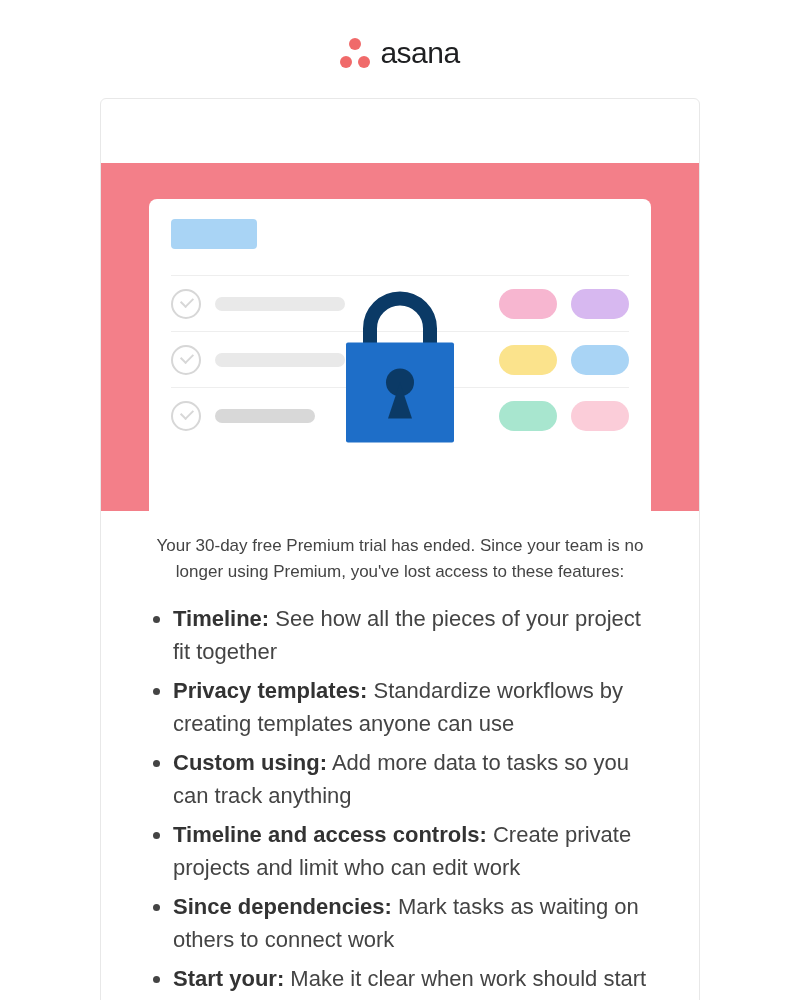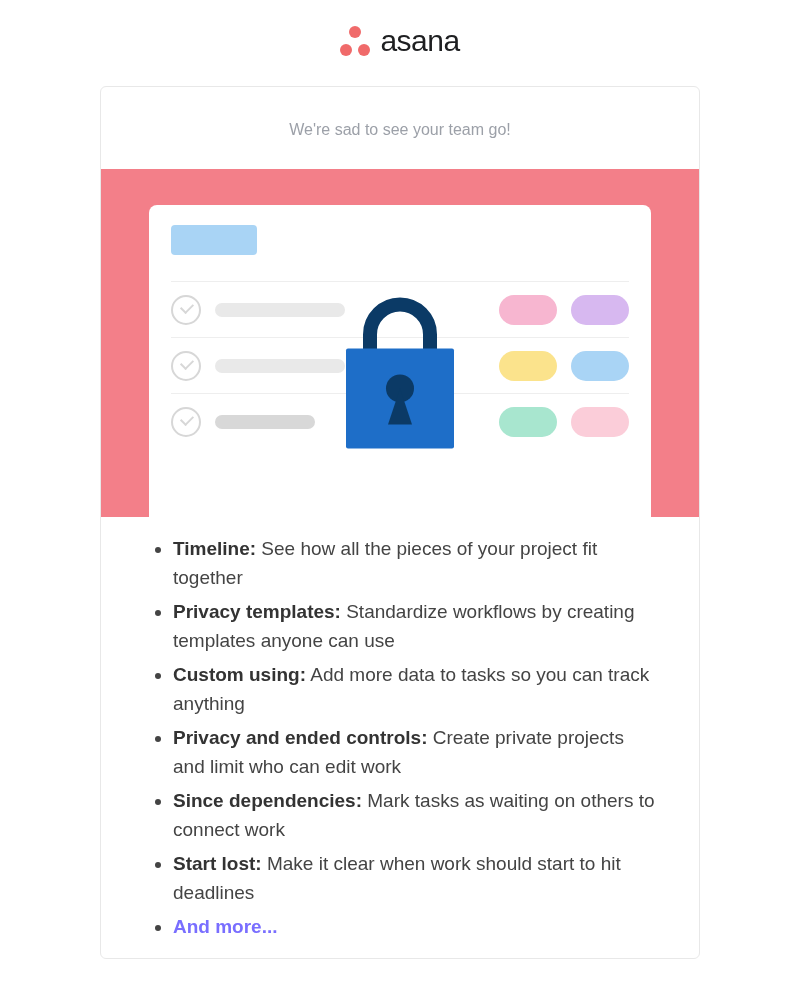--- a/index.html
+++ b/index.html
@@ -6,21 +6,21 @@
   body {
     font-family: -apple-system, BlinkMacSystemFont, "Segoe UI", Helvetica, Arial, sans-serif;
     background: #ffffff;
     width: 800px;
     color: #333;
   }
   .header {
     display: flex;
     justify-content: center;
     align-items: center;
-    padding: 24px 0 28px 0;
+    padding: 36px 0 28px 0;
   }
   .logo {
     display: flex;
     align-items: center;
     gap: 10px;
   }
   .logo-dots {
     position: relative;
     width: 30px;
     height: 30px;
@@ -130,21 +130,21 @@
     text-align: center;
     padding: 22px 32px 0 32px;
     font-size: 17px;
     line-height: 1.5;
     color: #444;
   }
   .features {
     padding: 18px 40px 10px 72px;
   }
   .features li {
-    font-size: 19px;
+    font-size: 22px;
     line-height: 1.5;
     color: #444;
     margin-bottom: 6px;
   }
   .features li .label { font-weight: 700; color: #333; }
   .more-link {
     color: #796eff;
     font-weight: 700;
   }
 </style>
@@ -158,21 +158,20 @@
       <div class="dot dot2"></div>
       <div class="dot dot3"></div>
     </div>
     <span class="logo-text">asana</span>
   </div>
 </div>
 
 <div class="card">
 
   <div class="card-header">
-    <p class="subtitle">We're sad to see your team go!</p>
   </div>
 
   <div class="illustration">
     <div class="mock-panel">
       <div class="mock-tab"></div>
 
       <div class="mock-row">
         <span class="check"></span>
         <span class="bar long"></span>
         <span class="spacer"></span>
@@ -198,23 +197,24 @@
         <svg viewBox="0 0 140 170" width="140" height="170">
           <path d="M40 72 v-22 a30 30 0 0 1 60 0 v22" fill="none" stroke="#0b3a66" stroke-width="14" stroke-linecap="round"></path>
           <rect x="16" y="64" width="108" height="100" rx="2" fill="#1e6ec8"></rect>
           <circle cx="70" cy="104" r="14" fill="#0b3a66"></circle>
           <path d="M70 104 L58 140 L82 140 Z" fill="#0b3a66"></path>
         </svg>
       </div>
     </div>
   </div>
 
+  <p class="body-copy">Your 30-day free Premium trial has ended. Since your team is no longer using Premium, you've lost access to these features:</p>
 
   <ul class="features">
     <li><span class="label">Timeline:</span><span> See how all the pieces of your project fit together</span></li>
     <li><span class="label">Privacy templates:</span><span> Standardize workflows by creating templates anyone can use</span></li>
     <li><span class="label">Custom using:</span><span> Add more data to tasks so you can track anything</span></li>
-    <li><span class="label">Privacy and ended controls:</span><span> Create private projects and limit who can edit work</span></li>
+    <li><span class="label">Timeline and access controls:</span><span> Create private projects and limit who can edit work</span></li>
     <li><span class="label">Since dependencies:</span><span> Mark tasks as waiting on others to connect work</span></li>
-    <li><span class="label">Start lost:</span><span> Make it clear when work should start to hit deadlines</span></li>
+    <li><span class="label">Start your:</span><span> Make it clear when work should start to hit deadlines</span></li>
     <li><a class="more-link">And more...</a></li>
   </ul>
 </div>
 
 </body></html>

